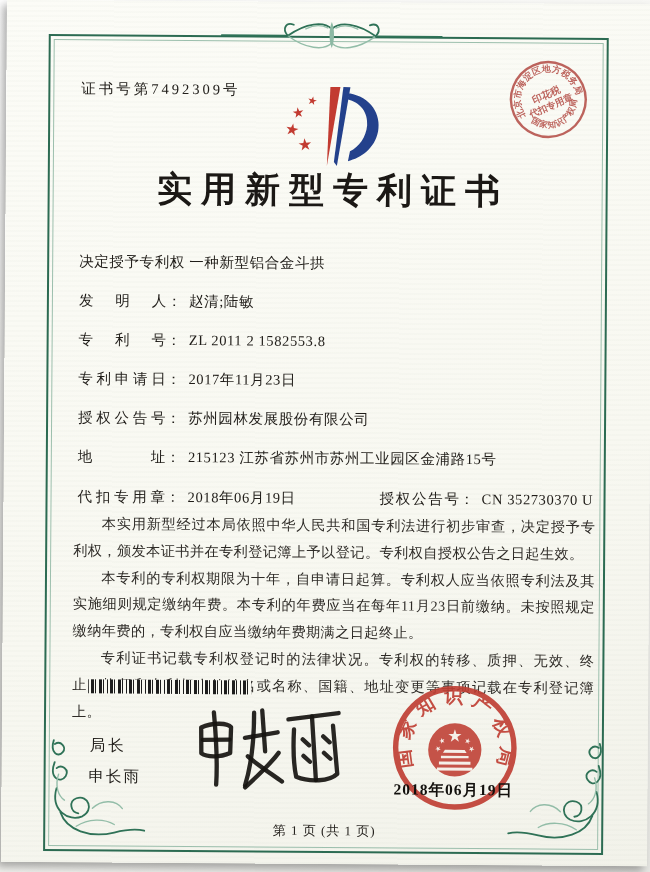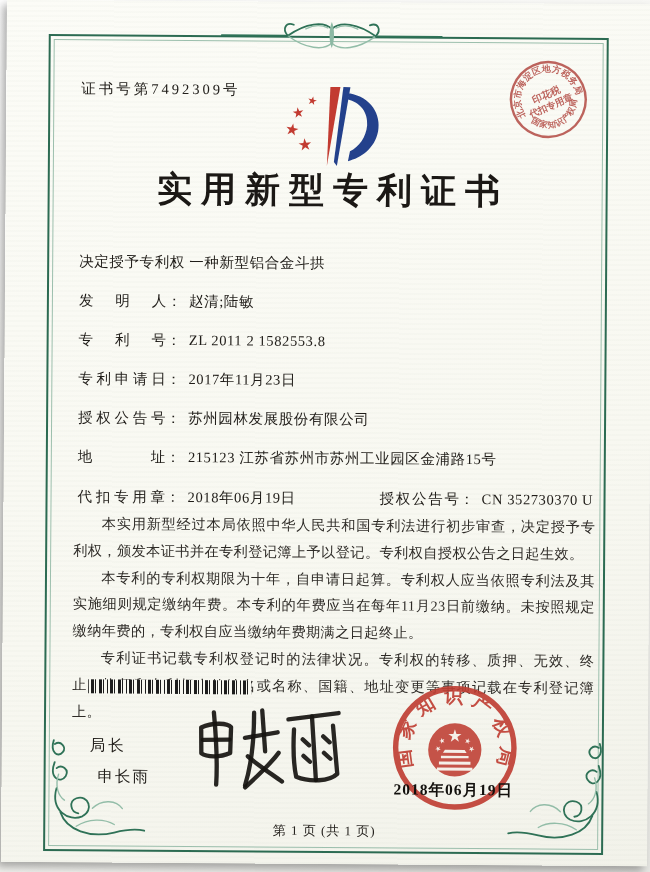--- a/index.html
+++ b/index.html
@@ -33,21 +33,21 @@
   .fv{margin-left:7px;}
   .g2{position:absolute;left:282px;top:0;}
   .g2 .fl{width:80px;margin-left:20px;}
   .paras{position:absolute;left:70px;right:54px;top:510px;font-size:14.2px;line-height:26.8px;
          color:#2e2b27;text-align:justify;letter-spacing:.4px;}
   .paras p{margin:0;text-indent:2em;}
   .barcode{position:absolute;left:86px;top:679px;width:163px;height:14px;
     background:repeating-linear-gradient(90deg,#1d1d1d 0 1px,#f8f8f1 1px 3px,#1d1d1d 3px 6px,#f8f8f1 6px 7px,
       #1d1d1d 7px 8px,#f8f8f1 8px 11px,#1d1d1d 11px 14px,#f8f8f1 14px 15px,#1d1d1d 15px 16px,#f8f8f1 16px 19px);}
   .signer-title{position:absolute;left:88px;top:735px;font-size:15.5px;letter-spacing:3px;color:#23201c;}
-  .signer-name{position:absolute;left:96px;top:766px;font-size:15.5px;letter-spacing:2px;color:#23201c;}
+  .signer-name{position:absolute;left:87px;top:766px;font-size:15.5px;letter-spacing:2px;color:#23201c;}
   .signature{left:182px;top:700px;width:175px;height:98px;transform:rotate(-3deg);}
   .signature path{fill:none;stroke:#161310;stroke-width:4.2;stroke-linecap:round;stroke-linejoin:round;opacity:.92;}
   .seal{left:384px;top:676px;width:138px;height:138px;opacity:.9;}
   .seal text{font-family:"Liberation Serif","DejaVu Serif",serif;}
   .seal-date{position:absolute;left:392px;top:777px;font-size:15.5px;font-weight:bold;color:#12100d;
              letter-spacing:1px;z-index:5;}
   .footer{position:absolute;left:0;right:0;top:820px;text-align:center;font-size:13px;color:#26231f;letter-spacing:1px;}
   .green{stroke:#2f7257;fill:none;stroke-width:1.8;stroke-linecap:round;}
   .green-lt{stroke:#93bda8;fill:none;stroke-width:1.4;stroke-linecap:round;}
 </style>

